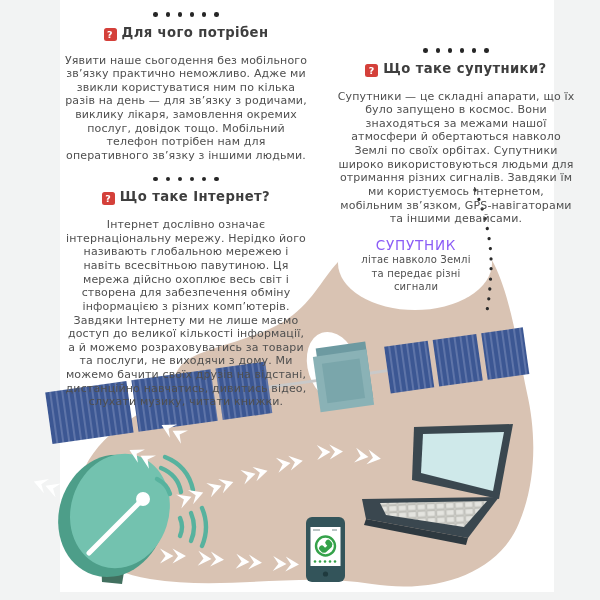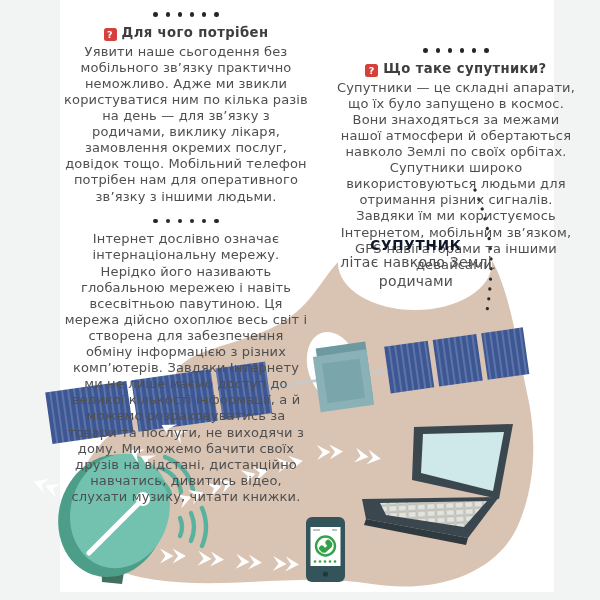--- a/index.html
+++ b/index.html
@@ -12,26 +12,26 @@
   .col-left{left:64px;top:8px;width:244px;}
   .col-right{left:336px;top:44px;width:240px;}
 
   .dots{display:flex;gap:7.5px;justify-content:center;margin:4px 0 8px;}
   .dots i{width:4.6px;height:4.6px;border-radius:50%;background:#262626;display:block;}
 
   .hline{font-weight:bold;font-size:13.2px;line-height:1.2;color:#3e3e3e;letter-spacing:.4px;}
   .qmark{display:inline-block;width:13px;height:13px;background:#d4403a;color:#fff;
          font-size:9.5px;line-height:13px;border-radius:2.5px;text-align:center;
          font-weight:bold;margin-right:5px;vertical-align:-1px;}
-  .body-text{font-size:13px;line-height:1.24;letter-spacing:.15px;margin-top:3px;color:#4f4f4f;}
+  .body-text{font-size:11px;line-height:1.24;letter-spacing:.15px;margin-top:13px;color:#4f4f4f;}
   .gap{height:10px;}
 
   .bubble-text{position:absolute;left:338px;top:237px;width:156px;text-align:center;z-index:3;}
-  .bubble-title{font-weight:bold;font-size:13.5px;letter-spacing:.8px;color:#0f172a;}
-  .bubble-line{font-size:14px;line-height:1.35;color:#4f4f4f;letter-spacing:.2px;}
+  .bubble-title{font-weight:normal;font-size:13.5px;letter-spacing:.8px;color:#8b5cf6;}
+  .bubble-line{font-size:10px;line-height:1.35;color:#4f4f4f;letter-spacing:.2px;}
 </style>
 </head>
 <body>
 
 <div class="stage">
   <div class="paper"></div>
 
   <svg class="illus" viewBox="0 0 600 600">
     <defs>
       <pattern id="solar" width="6" height="12" patternUnits="userSpaceOnUse">
@@ -194,20 +194,23 @@
 
     <div class="gap"></div>
     <div class="dots">
         <i></i>
         <i></i>
         <i></i>
         <i></i>
         <i></i>
         <i></i>
       </div>
+    <div class="hline">
+      <span class="qmark">?</span><span>Що таке Інтернет?</span>
+    </div>
     <div class="body-text">Інтернет дослівно означає інтернаціональну мережу. Нерідко його називають глобальною мережею і навіть всесвітньою павутиною. Ця мережа дійсно охоплює весь світ і створена для забезпечення обміну інформацією з різних комп’ютерів. Завдяки Інтернету ми не лише маємо доступ до великої кількості інформації, а й можемо розраховуватись за товари та послуги, не виходячи з дому. Ми можемо бачити своїх друзів на відстані, дистанційно навчатись, дивитись відео, слухати музику, читати книжки.</div>
   </div>
 
   <div class="col col-right">
     <div class="dots">
         <i></i>
         <i></i>
         <i></i>
         <i></i>
         <i></i>
@@ -215,15 +218,16 @@
       </div>
     <div class="hline">
       <span class="qmark">?</span><span>Що таке супутники?</span>
     </div>
     <div class="body-text">Супутники — це складні апарати, що їх було запущено в космос. Вони знаходяться за межами нашої атмосфери й обертаються навколо Землі по своїх орбітах. Супутники широко використовуються людьми для отримання різних сигналів. Завдяки їм ми користуємось Інтернетом, мобільним зв’язком, GPS-навігаторами та іншими девайсами.</div>
   </div>
 
   <div class="bubble-text">
     <div class="bubble-title">СУПУТНИК</div>
     <div class="bubble-line">літає навколо Землі</div>
-    <div class="bubble-line">родичами</div>
+    <div class="bubble-line">та передає різні</div>
+    <div class="bubble-line">сигнали</div>
   </div>
 </div>
 
 </body></html>

